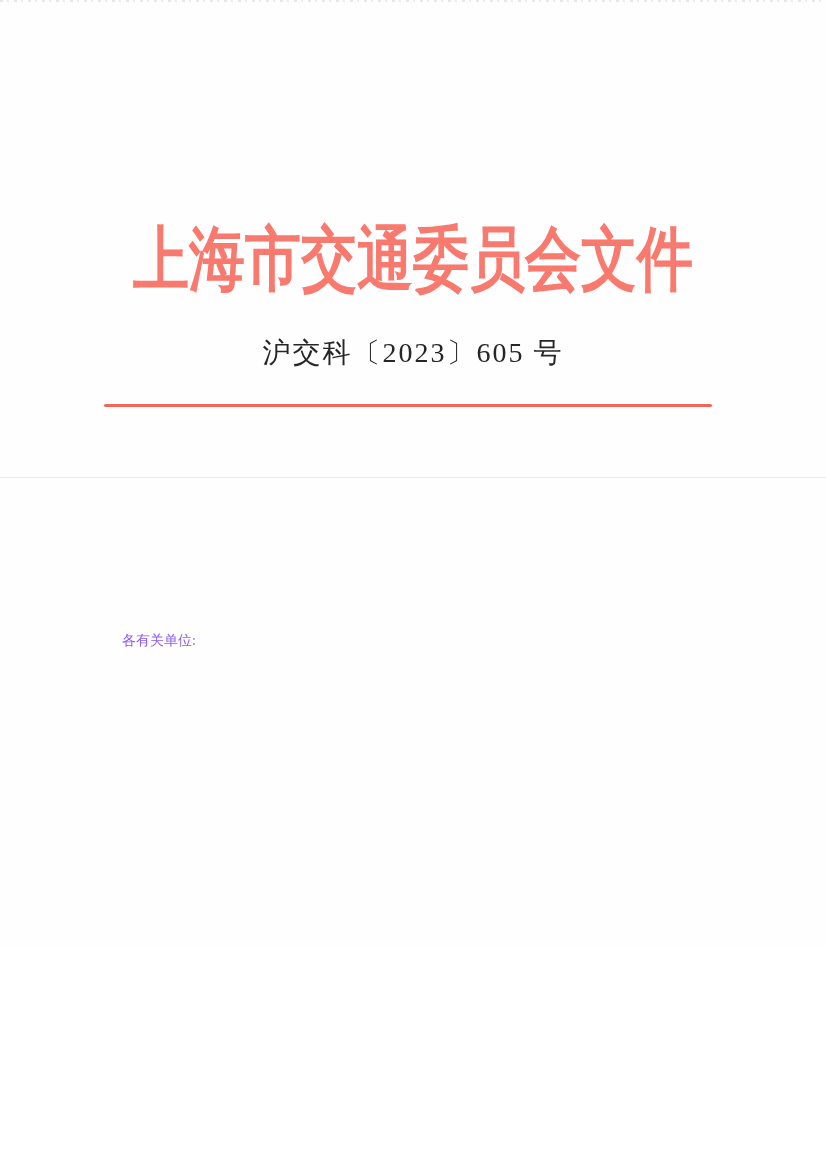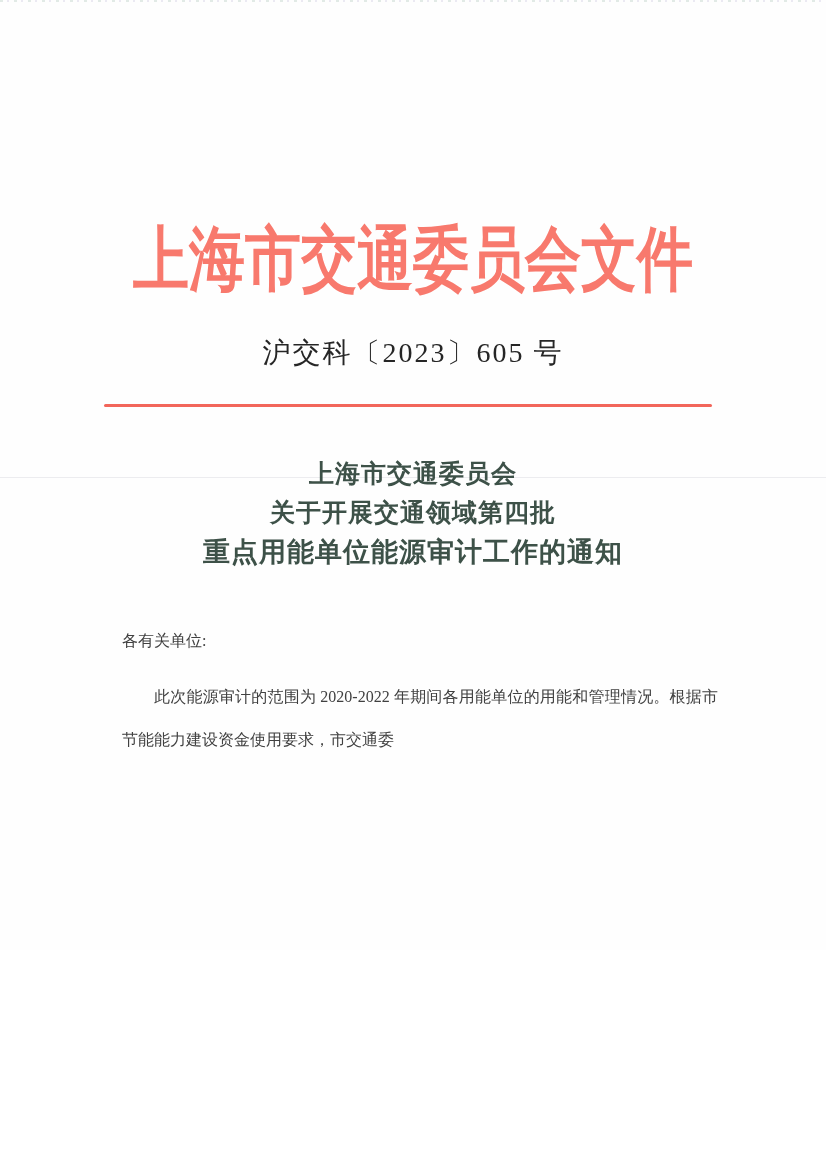--- a/index.html
+++ b/index.html
@@ -91,22 +91,22 @@
   .subject .s-line3 {
     font-size: 27px;
     line-height: 41px;
     letter-spacing: 1px;
   }
   .body-text {
     position: absolute;
     top: 619px;
     left: 122px;
     width: 596px;
-    color: #404040;
-    font-size: 16px;
+    color: #8b5cf6;
+    font-size: 14px;
     line-height: 43px;
     text-align: justify;
   }
   .body-text p {
     margin: 0;
   }
   .salutation {
     margin-bottom: 13px !important;
   }
   .para {
@@ -132,26 +132,20 @@
   <div class="top-scan-edge"></div>
 
   <div class="red-title">上海市交通委员会文件</div>
 
   <div class="doc-number">沪交科〔2023〕605 号</div>
 
   <div class="red-rule"></div>
 
   <div class="scan-line"></div>
 
-  <div class="subject">
-    <div class="s-line1">上海市交通委员会</div>
-    <div class="s-line2">关于开展交通领域第四批</div>
-    <div class="s-line3">重点用能单位能源审计工作的通知</div>
-  </div>
 
   <div class="body-text">
     <p class="salutation">各有关单位:</p>
-    <p class="para">此次能源审计的范围为 2020-2022 年期间各用能单位的用能和管理情况。根据市节能能力建设资金使用要求，市交通委</p>
   </div>
 
   <div class="page-number">— 1 —</div>
 
 </div>
 
 </body></html>

